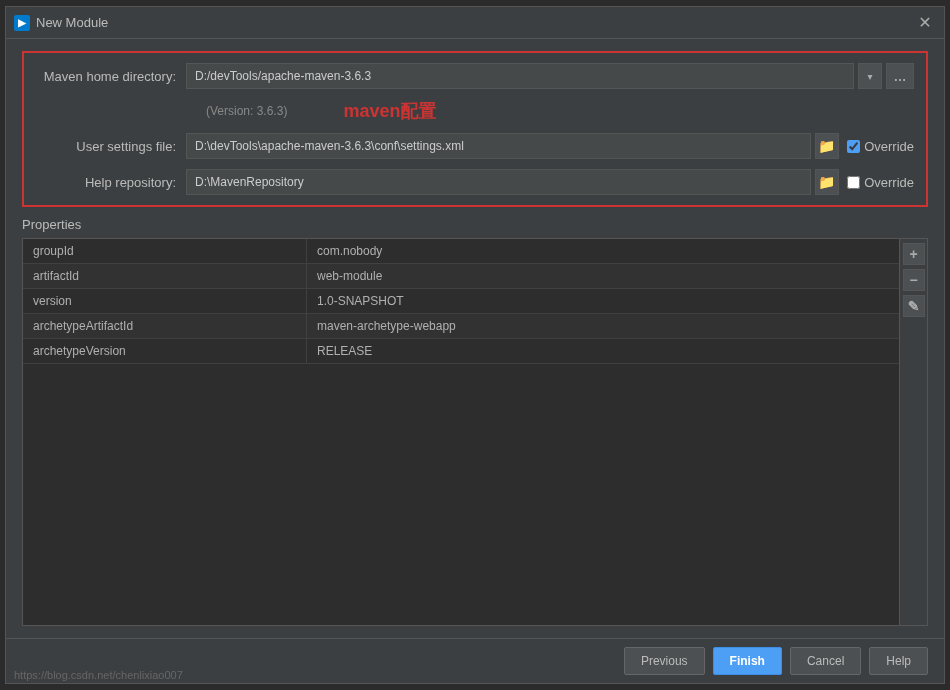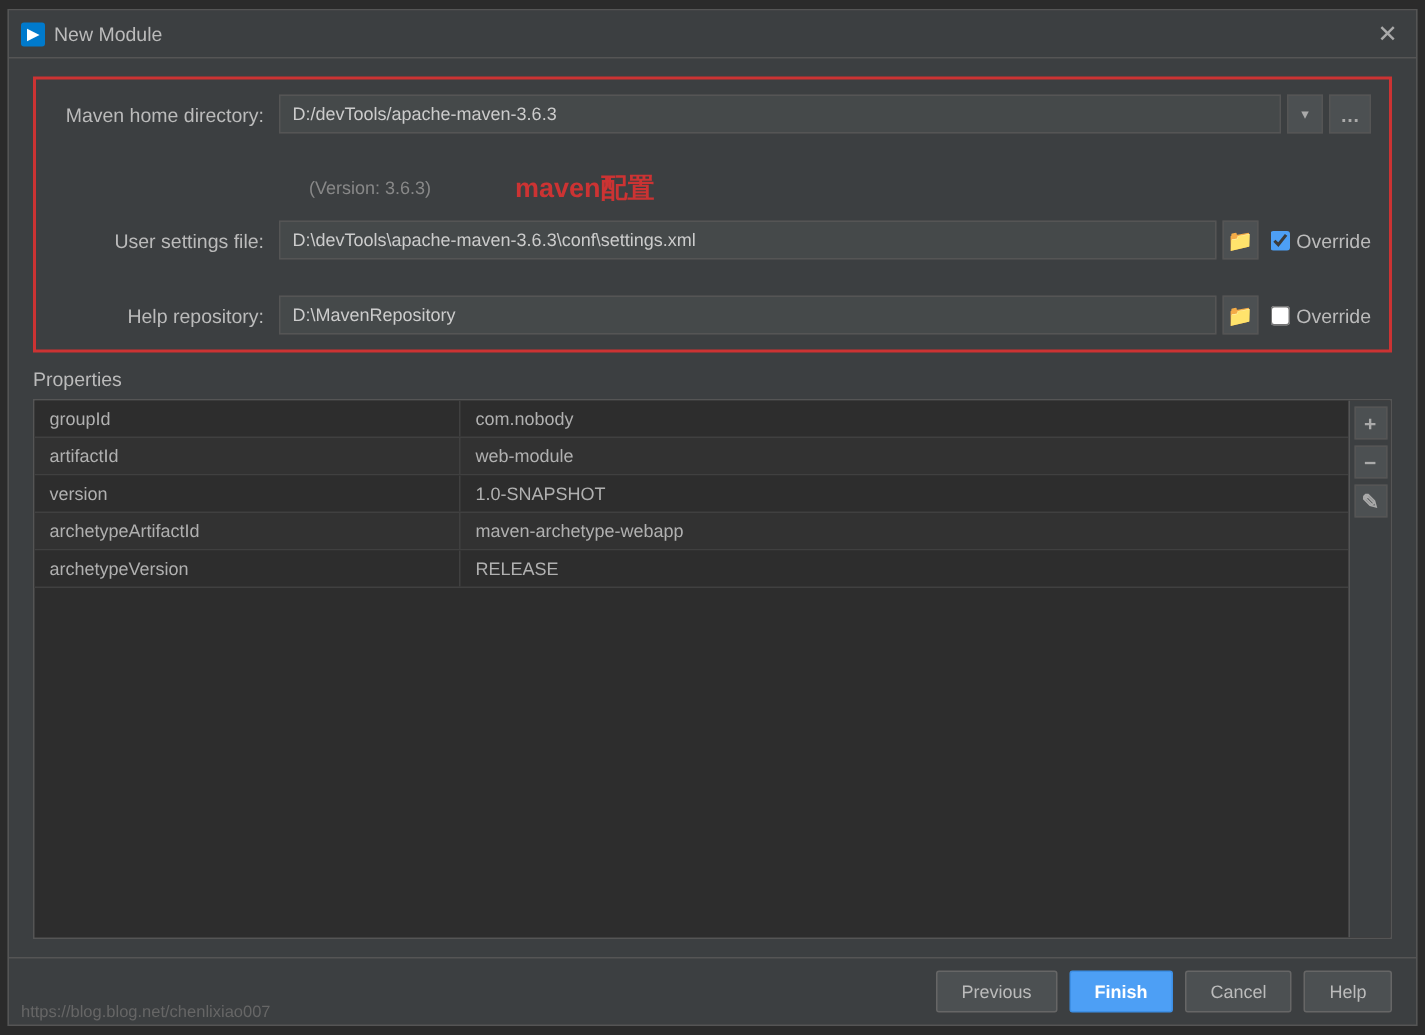--- a/index.html
+++ b/index.html
@@ -77,21 +77,21 @@
     }
     .form-section {
       border: 2px solid #cc3333;
       padding: 10px 12px;
       position: relative;
       background: #3c3f41;
     }
     .field-row {
       display: flex;
       align-items: center;
-      margin-bottom: 24px;
+      margin-bottom: 10px;
     }
     .field-row:last-child { margin-bottom: 0; }
     .field-label {
       min-width: 150px;
       color: #bbbbbb;
       font-size: 13px;
       text-align: right;
       padding-right: 10px;
     }
     .input-group {
@@ -373,19 +373,19 @@
         <div class="table-actions">
           <button class="action-btn">+</button>
           <button class="action-btn">−</button>
           <button class="action-btn">✎</button>
         </div>
       </div>
     </div>
   </div>
 
   <div class="footer">
-    <span class="footer-url">https://blog.blog.net/chenlixiao007</span>
+    <span class="footer-url">https://blog.csdn.net/chenlixiao007</span>
     <button class="btn btn-default">Previous</button>
     <button class="btn btn-primary">Finish</button>
     <button class="btn btn-default">Cancel</button>
     <button class="btn btn-default">Help</button>
   </div>
 </div>
 
 </body></html>

